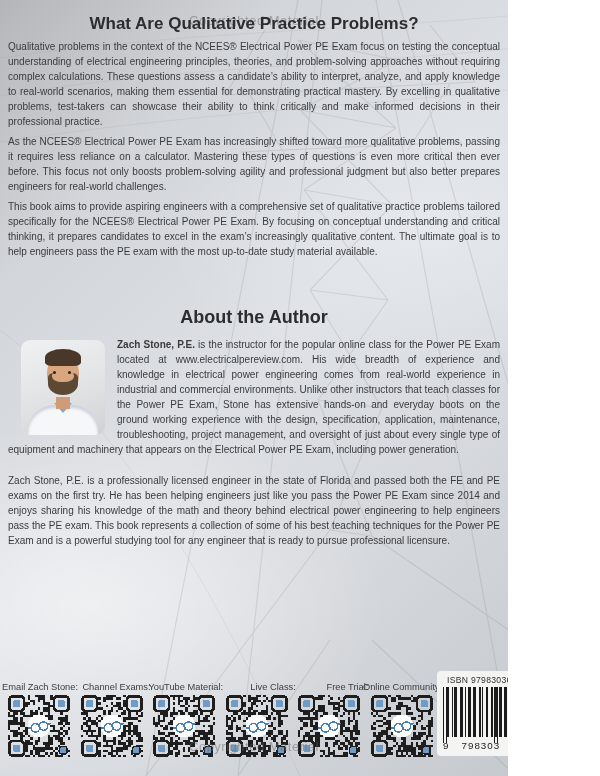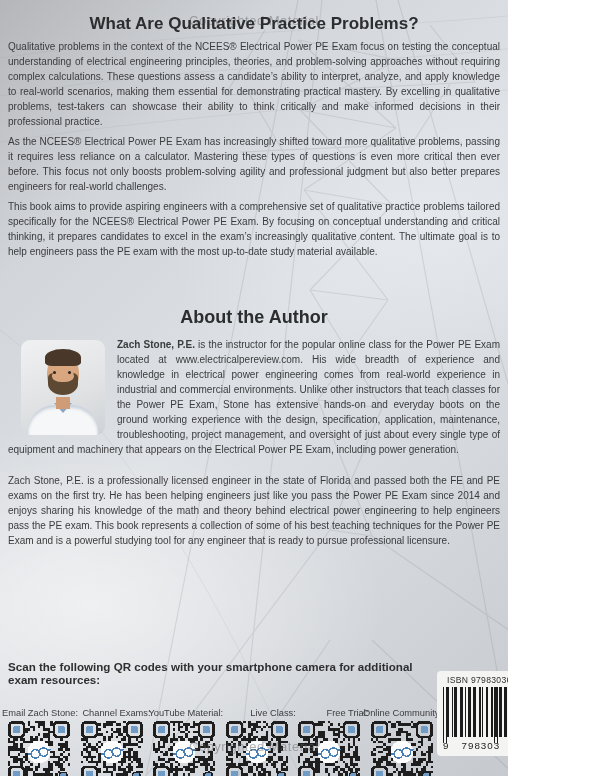--- a/index.html
+++ b/index.html
@@ -98,21 +98,20 @@
         <div class="ap-eye" style="left:32px;"></div>
         <div class="ap-eye" style="left:47px;"></div>
       </div>
       <p class="body"><b>Zach Stone, P.E.</b><span> is the instructor for the popular online class for the Power PE Exam located at www.electricalpereview.com. His wide breadth of experience and knowledge in electrical power engineering comes from real-world experience in industrial and commercial environments. Unlike other instructors that teach classes for the Power PE Exam, Stone has extensive hands-on and everyday boots on the ground working experience with the design, specification, application, maintenance, troubleshooting, project management, and oversight of just about every single type of equipment and machinery that appears on the Electrical Power PE Exam, including power generation.</span></p>
     </div>
 
     <p class="body" style="margin-top:16px;">Zach Stone, P.E. is a professionally licensed engineer in the state of Florida and passed both the FE and PE exams on the first try. He has been helping engineers just like you pass the Power PE Exam since 2014 and enjoys sharing his knowledge of the math and theory behind electrical power engineering to help engineers pass the PE exam. This book represents a collection of some of his best teaching techniques for the Power PE Exam and is a powerful studying tool for any engineer that is ready to pursue professional licensure.</p>
   </div>
 
   <div class="qr-section">
-    <div class="qr-heading">Scan the following QR codes with your smartphone camera for additional exam resources:</div>
     <div class="qr-row">
       <div class="qr-item">
         <div class="qr-label">Email Zach Stone:</div>
         <div class="qr-canvas">
             <svg viewBox="0 0 25 25" width="62" height="62" shape-rendering="crispEdges">
     <rect width="25" height="25" fill="none"></rect>
     <g fill="#1e1e1e">
                 <rect x="8" y="0" width="1" height="1"></rect>
                 <rect x="11" y="0" width="1" height="1"></rect>
                 <rect x="12" y="0" width="1" height="1"></rect>

